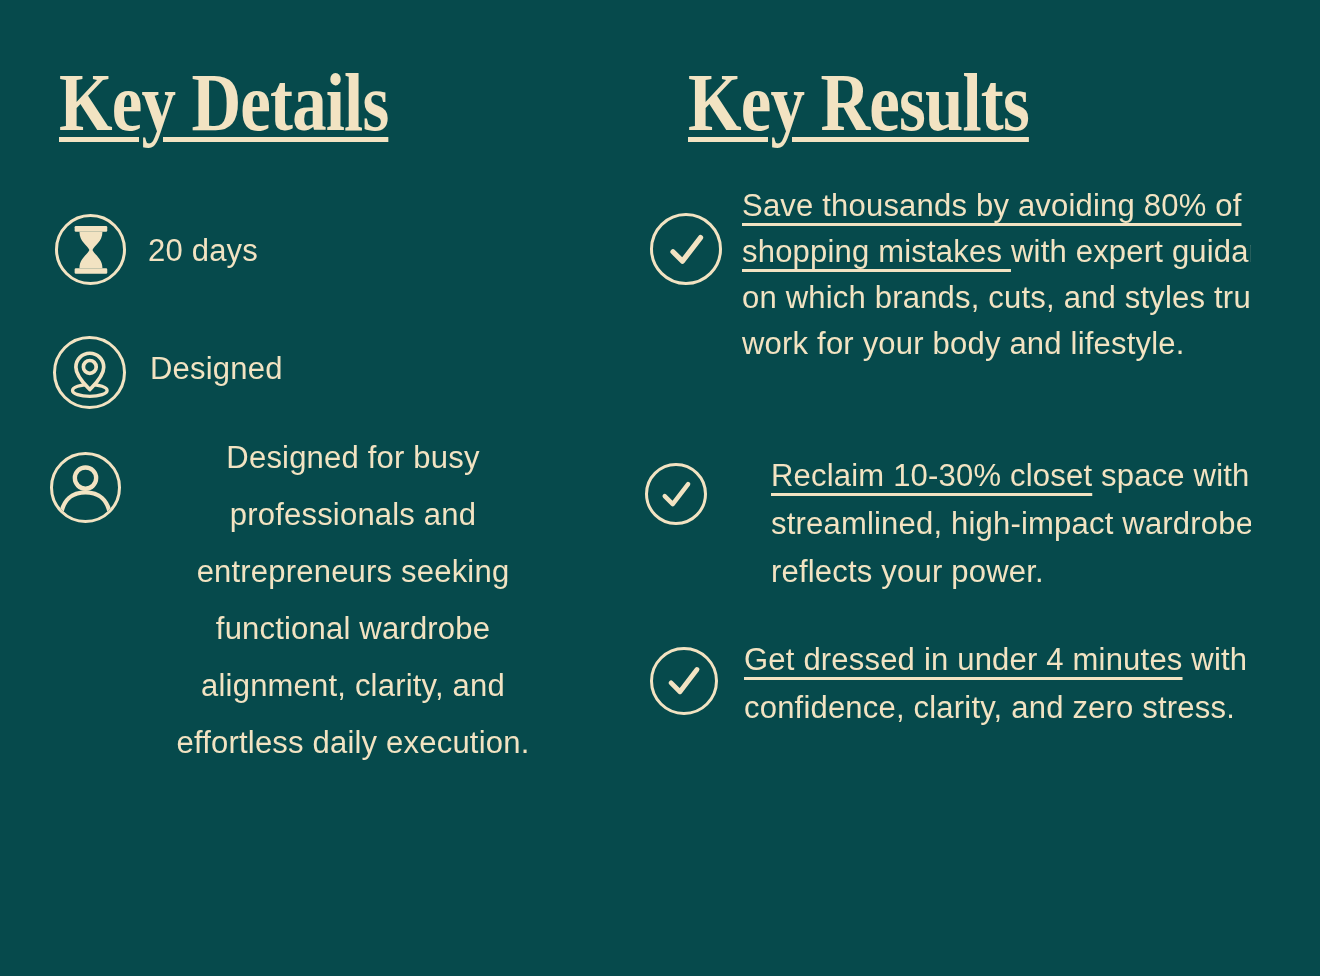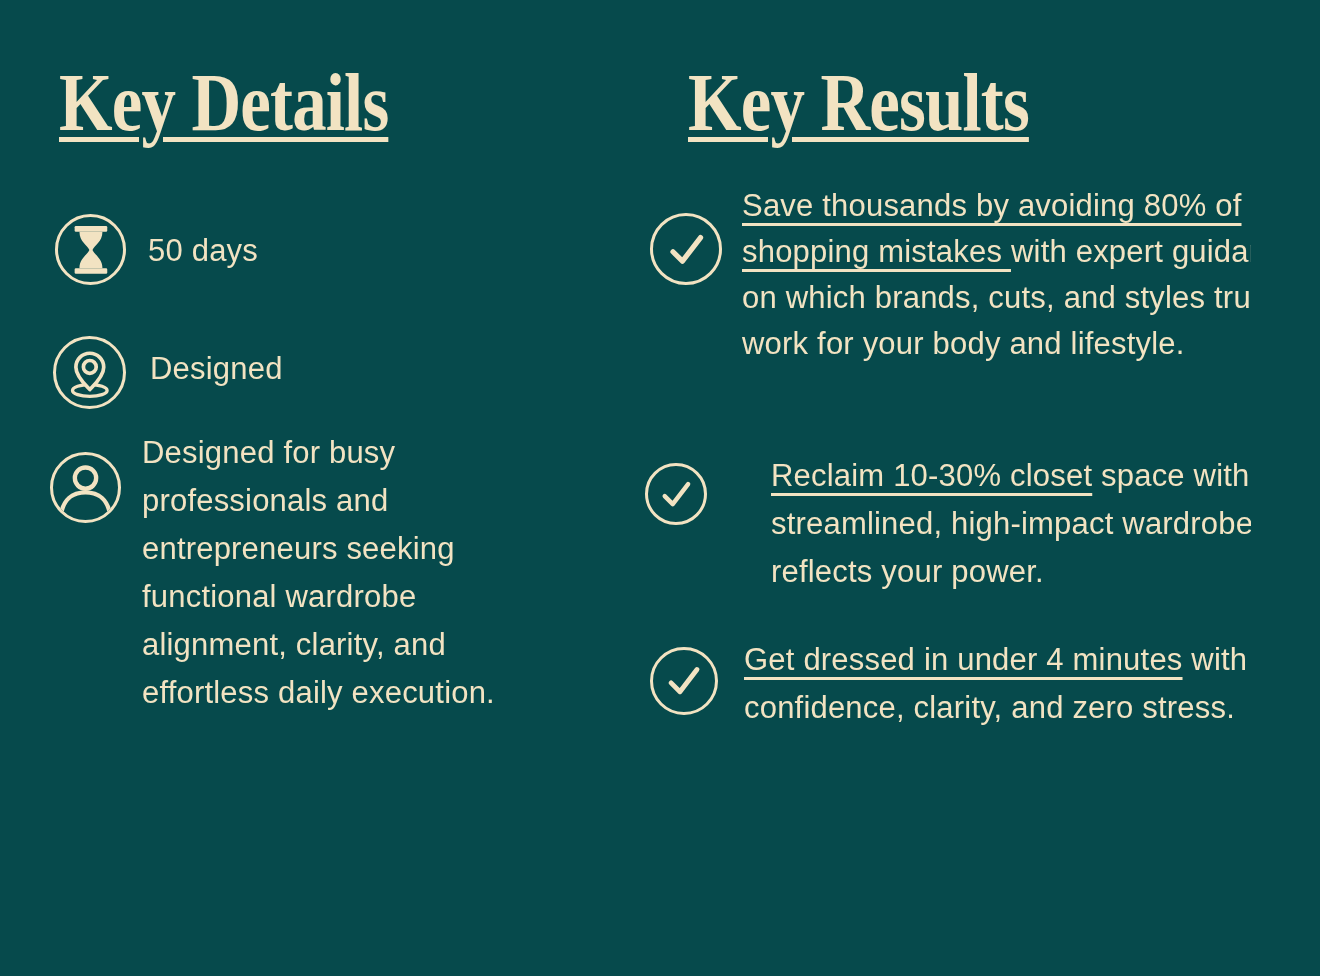--- a/index.html
+++ b/index.html
@@ -61,21 +61,21 @@
   
   .body-text {
     position: absolute;
     font-size: 31px;
     font-weight: 400;
     color: var(--cream);
     letter-spacing: 0.2px;
   }
   #t-duration { left: 148px; top: 232px; line-height: 38px; }
   #t-location { left: 150px; top: 350px; line-height: 38px; }
-  #t-audience { left: 142px; top: 429px; width: 422px; line-height: 48px; }
+  #t-audience { left: 142px; top: 429px; width: 422px; line-height: 57px; text-align: center; }
   #t-r1 { left: 742px; top: 183px; width: 590px; line-height: 46px; }
   #t-r2 { left: 735px; top: 452px; width: 568px; line-height: 48px; margin-left: 36px; }
   #t-r3 { left: 744px; top: 636px; width: 550px; line-height: 48px; }
 
   .em {
     font-weight: 400;
     text-decoration: underline;
     text-decoration-thickness: 3px;
     text-underline-offset: 7px;
   }
@@ -88,21 +88,21 @@
   <section>
     <h1 id="h-left" class="heading">Key Details</h1>
 
     <span id="icon-hourglass" class="ring">
       <svg viewBox="0 0 36 36" fill="var(--cream)">
         <rect x="7.5" y="2.6" width="21" height="3.6" rx="0.8"></rect>
         <rect x="7.5" y="29.8" width="21" height="3.6" rx="0.8"></rect>
         <path d="M10.6 6.2 H25.4 C25.4 12.6 20.3 14.9 19 18 C20.3 21.1 25.4 23.4 25.4 29.8 H10.6 C10.6 23.4 15.7 21.1 17 18 C15.7 14.9 10.6 12.6 10.6 6.2 Z"></path>
       </svg>
     </span>
-    <div id="t-duration" class="body-text">50 days</div>
+    <div id="t-duration" class="body-text">20 days</div>
 
     <span id="icon-pin" class="ring">
       <svg viewBox="0 0 36 36">
         <ellipse class="icon-stroke" cx="18" cy="29" rx="10.8" ry="3.7" stroke-width="2.1"></ellipse>
         <path d="M18 5.8 C13.1 5.8 9.3 9.7 9.3 14.5 C9.3 20.3 15.8 26.1 18 28.5 C20.2 26.1 26.7 20.3 26.7 14.5 C26.7 9.7 22.9 5.8 18 5.8 Z" fill="var(--bg)" stroke="var(--cream)" stroke-width="2.3" stroke-linejoin="round"></path>
         <circle class="icon-stroke" cx="18" cy="14.3" r="4" stroke-width="2.3"></circle>
       </svg>
     </span>
     <div id="t-location" class="body-text">Designed</div>
 

